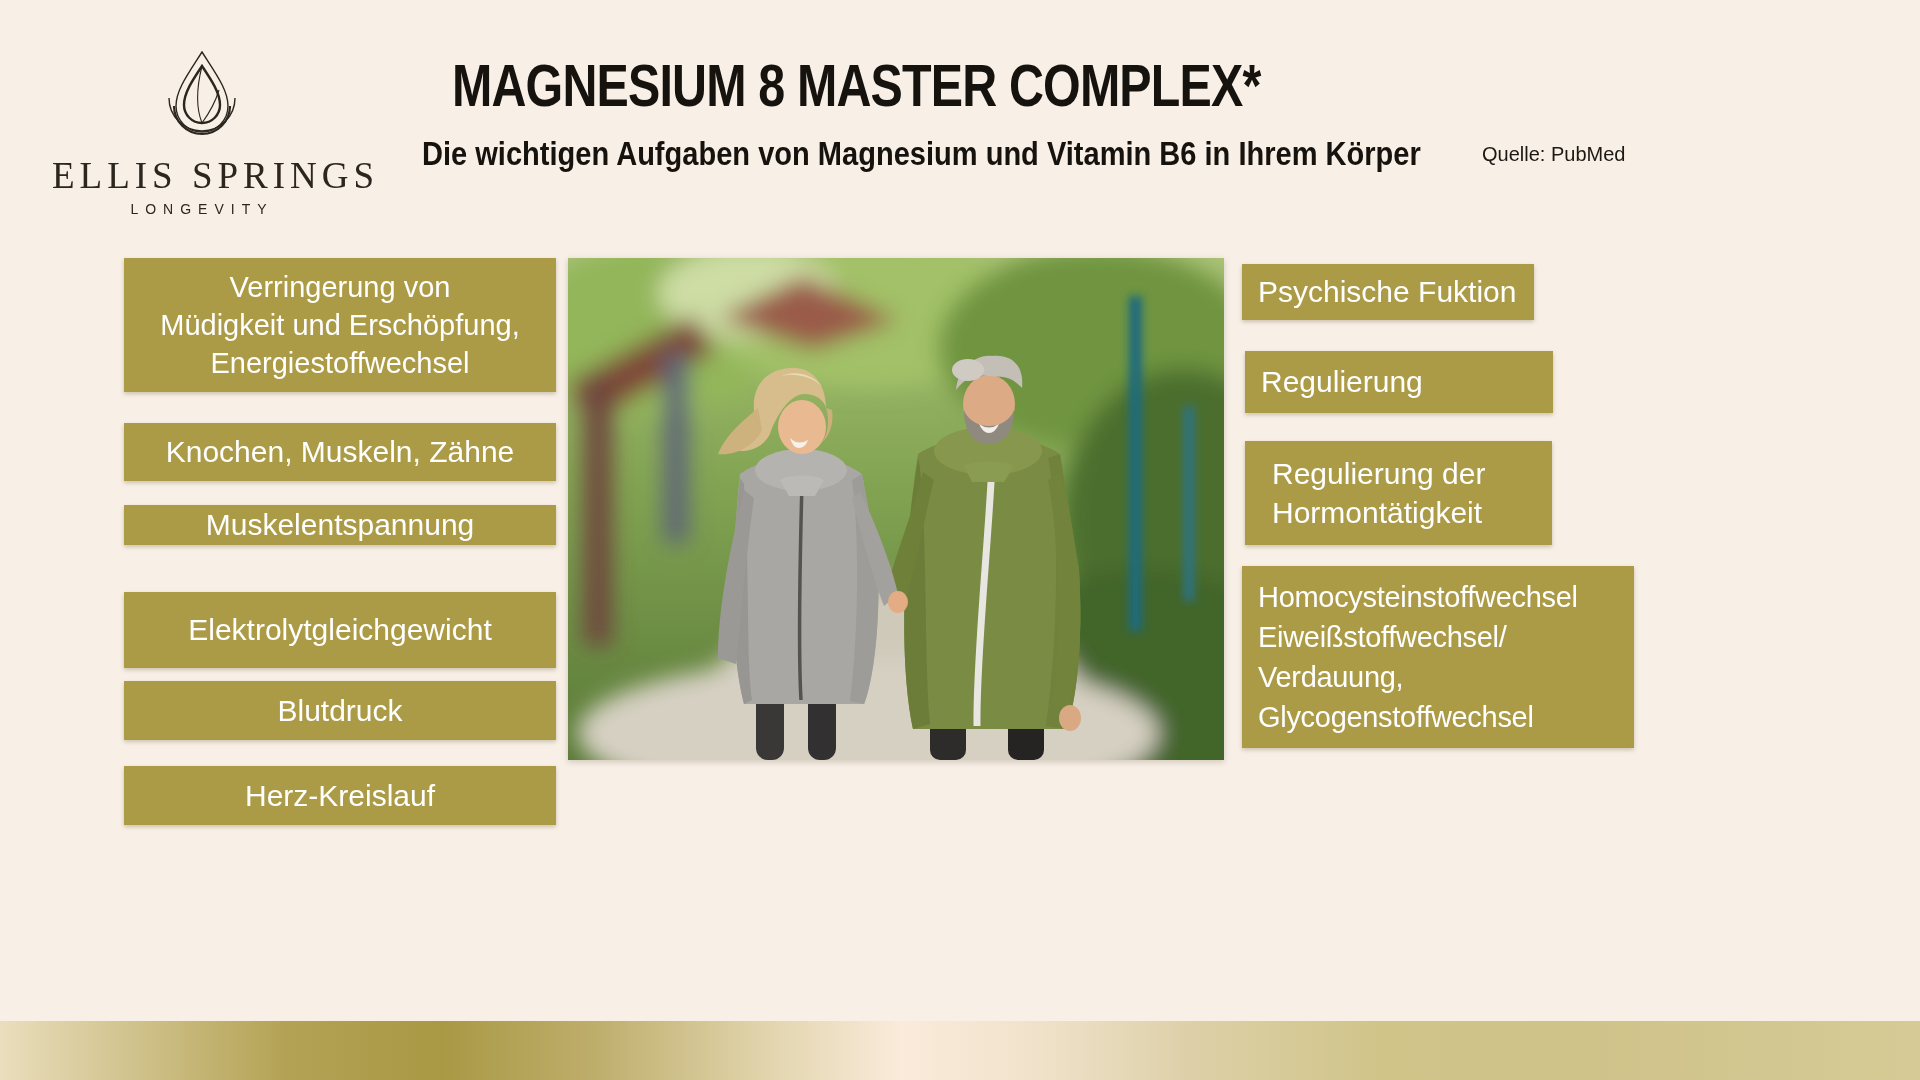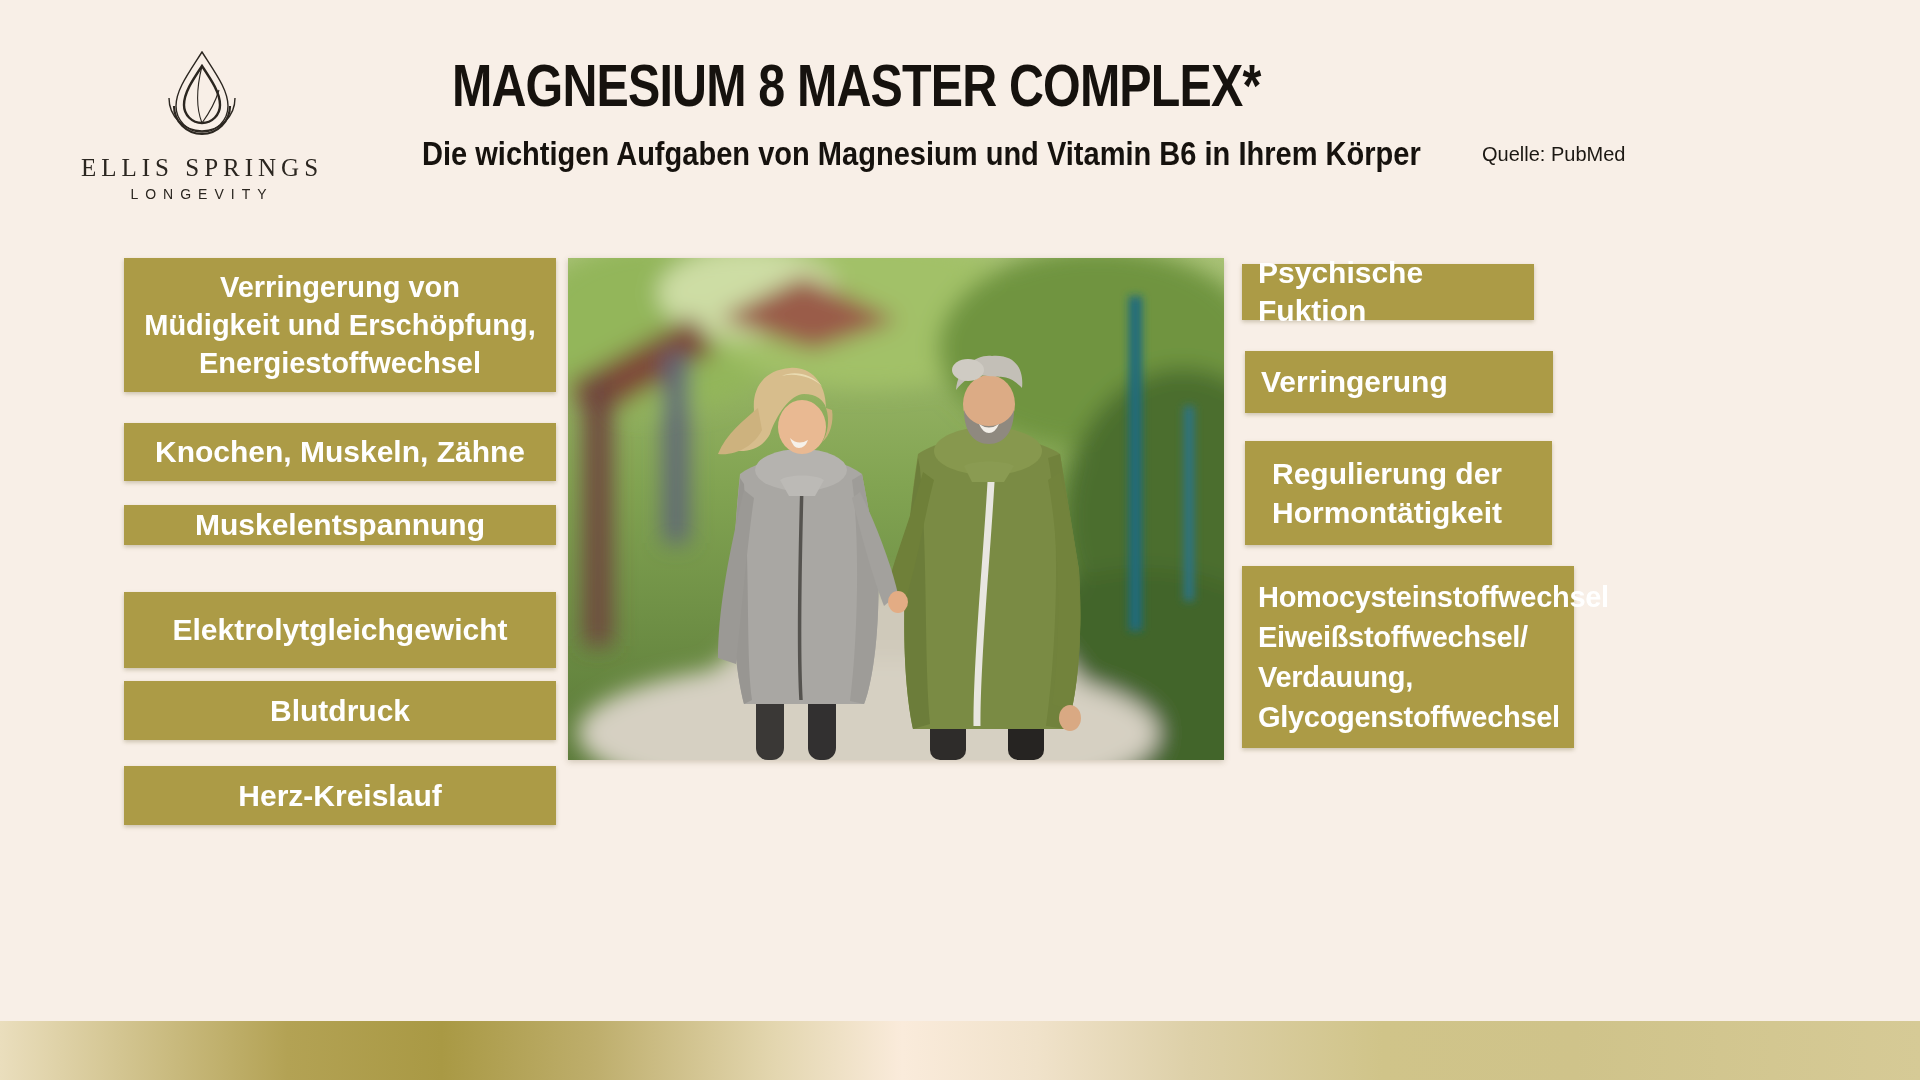--- a/index.html
+++ b/index.html
@@ -4,56 +4,56 @@
 <style>
   html,body{margin:0;padding:0;background:#f8efe7;}
   .slide{
     position:relative;width:1920px;height:1080px;overflow:hidden;
     background:var(--background,#f8efe7);
     font-family:"Liberation Sans",sans-serif;
   }
   
   .logo{position:absolute;left:52px;top:50px;width:300px;text-align:center;color:var(--logo-ink,#2b2620);}
   .logo svg{display:block;margin:0 auto;}
-  .brand{font-family:"Liberation Serif",serif;font-size:25px;letter-spacing:5px;font-weight:400;margin-top:4px;white-space:nowrap;}
+  .brand{font-family:"Liberation Serif",serif;font-size:37px;letter-spacing:5px;font-weight:400;margin-top:4px;white-space:nowrap;}
   .tagline{font-size:14px;letter-spacing:7px;margin-top:4px;font-weight:400;}
   
   .title{
     position:absolute;left:452px;top:52px;margin:0;
     font-size:59px;font-weight:700;color:var(--title-text,#16120e);
     letter-spacing:-1px;transform:scaleX(0.82);transform-origin:left center;white-space:nowrap;
   }
   .subtitle{
     position:absolute;left:422px;top:135px;margin:0;
     font-size:33px;font-weight:700;color:var(--title-text,#16120e);
     transform:scaleX(0.88);transform-origin:left center;white-space:nowrap;
   }
   .source{
     position:absolute;left:1482px;top:143px;
     font-size:20px;color:#1c1813;white-space:nowrap;
   }
   
   .bx{
     position:absolute;background:var(--box,#ac9b46);color:var(--box-text,#fff);
-    font-weight:700;font-size:30px;line-height:38px;white-space:pre-line;
+    font-weight:400;font-size:30px;line-height:38px;white-space:pre-line;
     display:flex;align-items:center;box-sizing:border-box;
     box-shadow:0 2px 4px rgba(95,84,30,.28);
   }
   .bl{left:124px;width:432px;justify-content:center;text-align:center;}
   .b1{top:258px;height:134px;font-size:29px;}
   .b2{top:423px;height:58px;}
   .b3{top:505px;height:40px;}
   .b4{top:592px;height:76px;}
   .b5{top:681px;height:59px;}
   .b6{top:766px;height:59px;}
   .br{justify-content:flex-start;text-align:left;}
   .r1{left:1242px;top:264px;width:292px;height:56px;padding-left:16px;}
   .r2{left:1245px;top:351px;width:308px;height:62px;padding-left:16px;}
   .r3{left:1245px;top:441px;width:307px;height:104px;padding-left:27px;line-height:39px;}
-  .r4{left:1242px;top:566px;width:332px;height:182px;padding-left:16px;font-size:29px;line-height:40px;letter-spacing:-0.3px;}
+  .r4{left:1242px;top:566px;width:392px;height:182px;padding-left:16px;font-size:29px;line-height:40px;letter-spacing:-0.3px;}
   
   .photo{position:absolute;left:568px;top:258px;width:656px;height:502px;overflow:hidden;box-shadow:0 2px 6px rgba(90,80,40,.25);}
   .photo svg{display:block;}
   
   .bar{
     position:absolute;left:0;top:1021px;width:1920px;height:59px;
     background:linear-gradient(90deg,
       #eadebd 0%, #b3a254 15%, #a99944 23%, #beae6c 31%, #e2d5ad 40%,
       #faebdb 47%, #f0e2ca 54%, #ddd0a8 62%, #d0c489 72%, #cfc38a 82%, #d6ca96 100%);
   }
@@ -89,21 +89,21 @@
   <div class="bx bl b1">Verringerung von
 Müdigkeit und Erschöpfung,
 Energiestoffwechsel</div>
   <div class="bx bl b2">Knochen, Muskeln, Zähne</div>
   <div class="bx bl b3">Muskelentspannung</div>
   <div class="bx bl b4">Elektrolytgleichgewicht</div>
   <div class="bx bl b5">Blutdruck</div>
   <div class="bx bl b6">Herz-Kreislauf</div>
 
   <div class="bx br r1">Psychische Fuktion</div>
-  <div class="bx br r2">Verringerung</div>
+  <div class="bx br r2">Regulierung</div>
   <div class="bx br r3">Regulierung der
 Hormontätigkeit</div>
   <div class="bx br r4">Homocysteinstoffwechsel
 Eiweißstoffwechsel/
 Verdauung,
 Glycogenstoffwechsel</div>
 
   <div class="photo">
     <svg width="656" height="502" viewBox="0 0 656 502">
       <defs>

